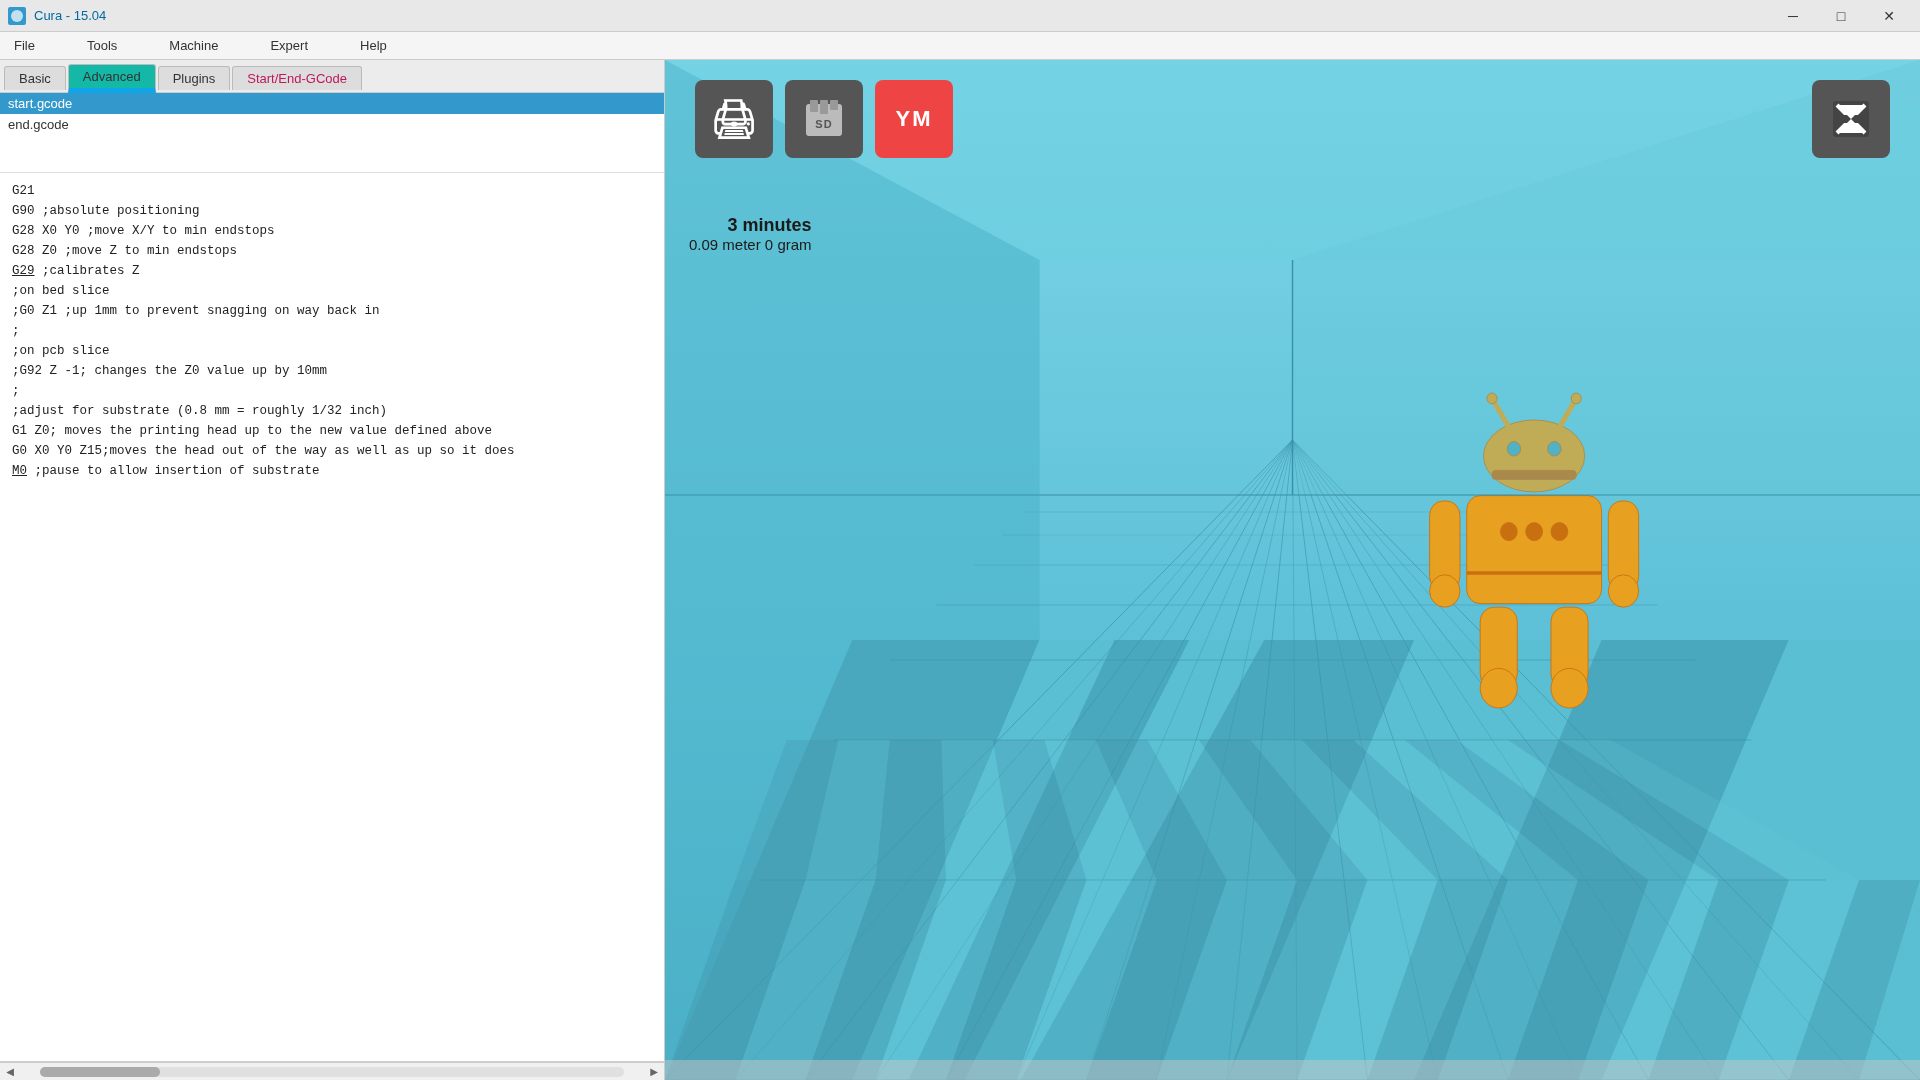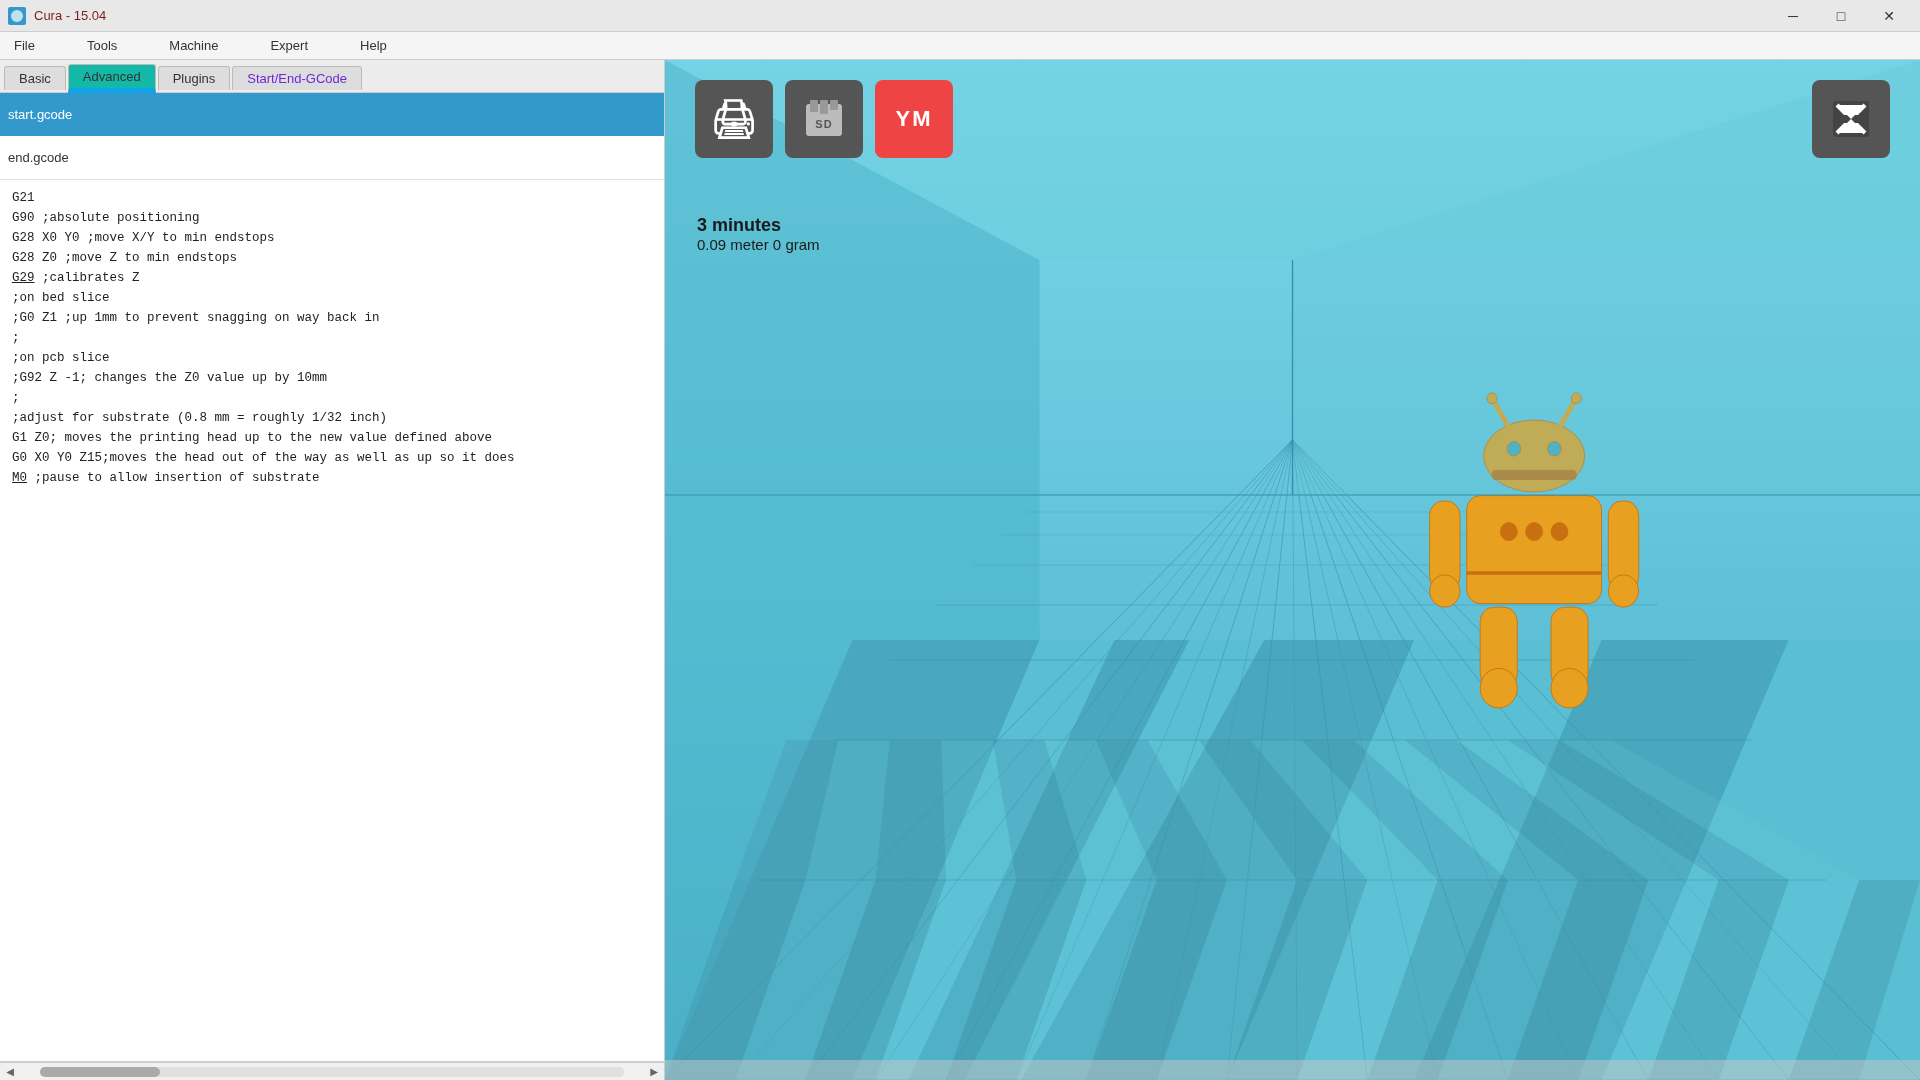--- a/index.html
+++ b/index.html
@@ -4,21 +4,21 @@
   <style>
     * { margin: 0; padding: 0; box-sizing: border-box; }
     body { width: 1920px; height: 1080px; overflow: hidden; font-family: 'Segoe UI', Tahoma, Geneva, Verdana, sans-serif; background: #f0f0f0; }
 
     
     .titlebar {
       display: flex; align-items: center; justify-content: space-between;
       background: #e8e8e8; height: 32px; padding: 0 8px;
       border-bottom: 1px solid #ccc;
     }
-    .titlebar-left { display: flex; align-items: center; gap: 8px; font-size: 13px; color: #7f1d1d; }
+    .titlebar-left { display: flex; align-items: center; gap: 8px; font-size: 13px; color: #0369a1; }
     .titlebar-icon { width: 18px; height: 18px; background: #3399cc; border-radius: 2px; display: flex; align-items: center; justify-content: center; }
     .titlebar-controls { display: flex; gap: 2px; }
     .titlebar-btn { width: 46px; height: 32px; display: flex; align-items: center; justify-content: center; background: transparent; border: none; cursor: pointer; font-size: 14px; color: #333; }
 
     
     .menubar {
       display: flex; align-items: center; height: 28px;
       background: #f5f5f5; border-bottom: 1px solid #ccc; padding: 0 4px; gap: 32px;
     }
     .menu-item { padding: 4px 10px; font-size: 13px; color: #333; cursor: pointer; }
@@ -26,22 +26,22 @@
     
     .main-layout { display: flex; height: calc(1080px - 60px); }
 
     
     .left-panel { width: 665px; display: flex; flex-direction: column; border-right: 1px solid #ccc; background: #f5f5f5; }
 
     
     .tabs { display: flex; align-items: center; background: #ececec; border-bottom: 1px solid #ccc; padding: 4px 4px 0; gap: 2px; }
     .tab { padding: 4px 14px; font-size: 13px; background: #ddd; border: 1px solid #bbb; border-bottom: none; cursor: pointer; color: #333; border-radius: 3px 3px 0 0; }
     .tab.active { background: #14b8a6; border-bottom: 5px solid #0ea5e9; margin-bottom: -1px; z-index: 1; }
-    .tab-gcode { padding: 4px 14px; font-size: 13px; background: #ddd; border: 1px solid #bbb; border-bottom: none; cursor: pointer; color: #6d28d9; border-radius: 3px 3px 0 0; }
-    .file-item { padding: 14px 8px; font-size: 13px; cursor: pointer; color: #333; }
+    .tab-gcode { padding: 4px 14px; font-size: 13px; background: #ddd; border: 1px solid #bbb; border-bottom: none; cursor: pointer; color: #be185d; border-radius: 3px 3px 0 0; }
+    .file-item { padding: 3px 8px; font-size: 13px; cursor: pointer; color: #333; }
     .file-item.selected { background: #3399cc; color: white; }
 
     
     .code-area {
       flex: 1; background: white; padding: 8px 12px;
       font-family: 'Courier New', Courier, monospace; font-size: 12.5px;
       line-height: 1.6; color: #222; overflow-y: auto; overflow-x: auto;
       border-bottom: 1px solid #ccc;
     }
 
@@ -58,21 +58,21 @@
     .viewport-toolbar { position: absolute; top: 20px; left: 30px; display: flex; gap: 12px; align-items: center; }
     .toolbar-btn-3d {
       width: 78px; height: 78px; background: #555; border: none; cursor: pointer;
       border-radius: 8px; display: flex; align-items: center; justify-content: center;
       font-weight: bold; font-size: 13px; color: white; flex-direction: column;
     }
     .toolbar-btn-3d.sd { background: #555; }
     .toolbar-btn-3d.ym { background: #5a9aaa; }
 
     
-    .print-info { position: absolute; top: 155px; left: 32px; text-align: left; }
+    .print-info { position: absolute; top: 155px; left: 24px; text-align: right; }
     .print-time { font-size: 18px; font-weight: bold; color: #1a1a1a; }
     .print-material { font-size: 15px; color: #1a1a1a; }
 
     
     .topright-btn {
       position: absolute; top: 20px; right: 30px;
       width: 78px; height: 78px; background: #555; border: none; cursor: pointer;
       border-radius: 8px; display: flex; align-items: center; justify-content: center;
       font-size: 24px; color: white;
     }

